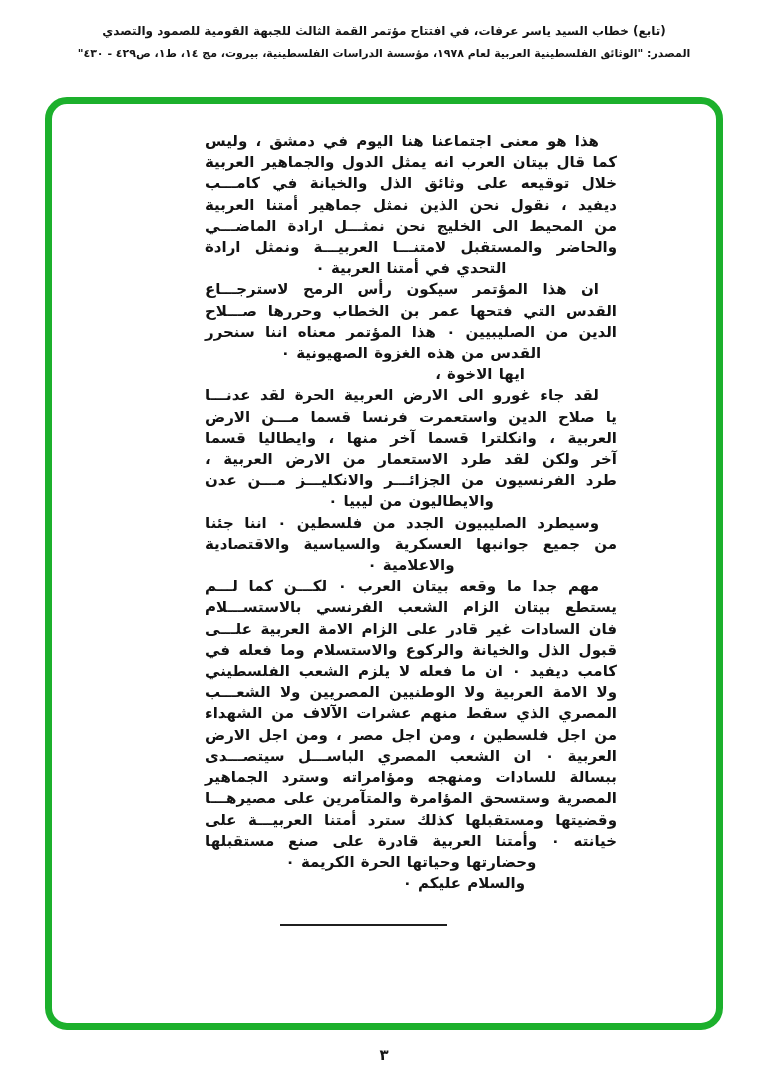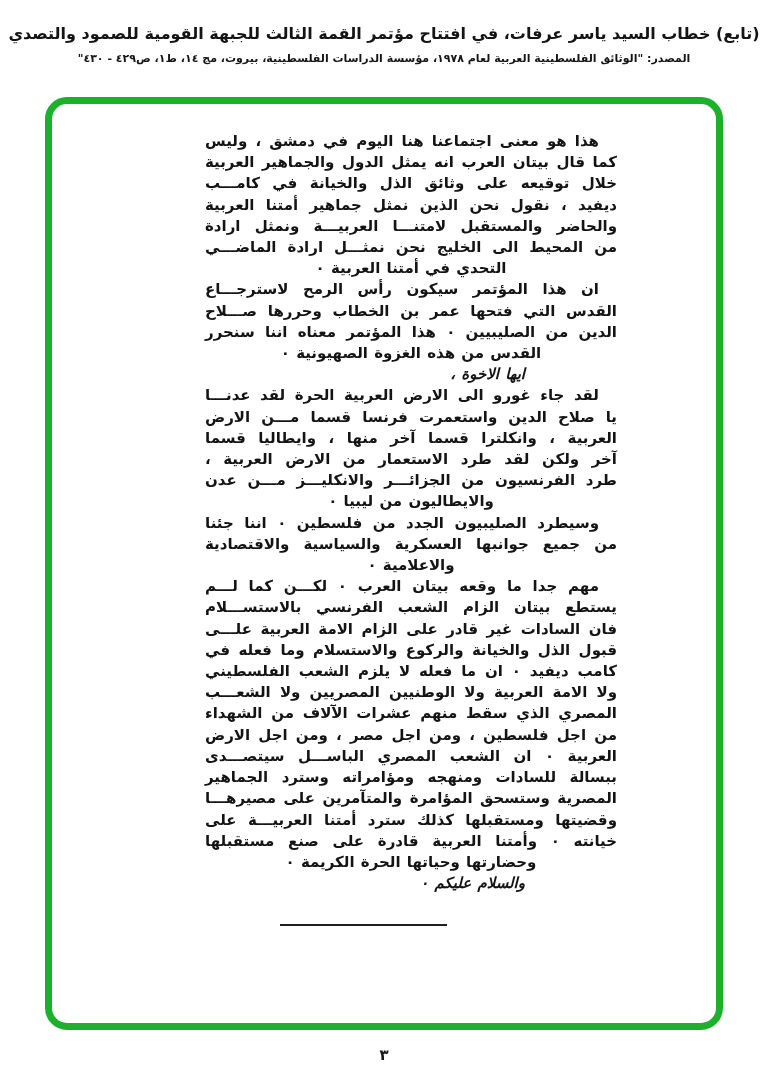--- a/index.html
+++ b/index.html
@@ -13,21 +13,21 @@
   }
   .page{position:absolute;inset:0;}
 
   
   .header{
     position:absolute;top:24px;left:0;right:0;
     text-align:center;
     direction:rtl;
   }
   .header .title{
-    font-size:16px;
+    font-size:12px;
     font-weight:bold;
     letter-spacing:0;
     white-space:nowrap;
   }
   .header .source{
     margin-top:9px;
     font-size:11px;
     font-weight:bold;
     white-space:nowrap;
   }
@@ -62,21 +62,20 @@
   .line.body.first{ padding-right:18px; }
   .line.body.last{
     text-align:center;
     text-align-last:center;
     padding-right:0;
   }
   .line.heading, .line.closing{
     text-align:right;
     text-align-last:right;
     padding-right:92px;
-    font-style:italic;
   }
 
   .divider{
     width:167px;
     height:2px;
     background:#1f1f1f;
     margin-top:30px;
     margin-right:170px;
   }
 
@@ -99,22 +98,22 @@
     <div class="source">المصدر: "الوثائق الفلسطينية العربية لعام ١٩٧٨، مؤسسة الدراسات الفلسطينية، بيروت، مج ١٤، ط١، ص٤٢٩ - ٤٣٠"</div>
   </div>
 
   <div class="green-box">
     <div class="text-column">
       <div>
           <div class="line body first">هذا هو معنى اجتماعنا هنا اليوم في دمشق ، وليس</div>
           <div class="line body">كما قال بيتان العرب انه يمثل الدول والجماهير العربية</div>
           <div class="line body">خلال توقيعه على وثائق الذل والخيانة في كامـــب</div>
           <div class="line body">ديفيد ، نقول نحن الذين نمثل جماهير أمتنا العربية</div>
+          <div class="line body">من المحيط الى الخليج نحن نمثـــل ارادة الماضـــي</div>
           <div class="line body">والحاضر والمستقبل لامتنـــا العربيـــة ونمثل ارادة</div>
-          <div class="line body">من المحيط الى الخليج نحن نمثـــل ارادة الماضـــي</div>
           <div class="line body last">التحدي في أمتنا العربية ٠</div>
           <div class="line body first">ان هذا المؤتمر سيكون رأس الرمح لاسترجـــاع</div>
           <div class="line body">القدس التي فتحها عمر بن الخطاب وحررها صـــلاح</div>
           <div class="line body">الدين من الصليبيين ٠ هذا المؤتمر معناه اننا سنحرر</div>
           <div class="line body last">القدس من هذه الغزوة الصهيونية ٠</div>
           <div class="line heading first last">ايها الاخوة ،</div>
           <div class="line body first">لقد جاء غورو الى الارض العربية الحرة لقد عدنـــا</div>
           <div class="line body">يا صلاح الدين واستعمرت فرنسا قسما مـــن الارض</div>
           <div class="line body">العربية ، وانكلترا قسما آخر منها ، وايطاليا قسما</div>
           <div class="line body">آخر ولكن لقد طرد الاستعمار من الارض العربية ،</div>

